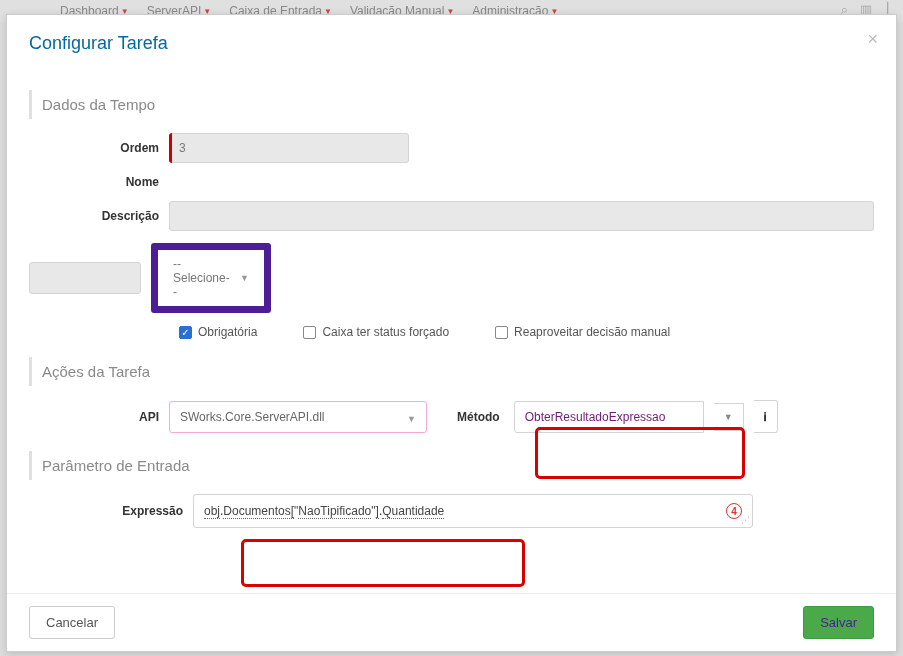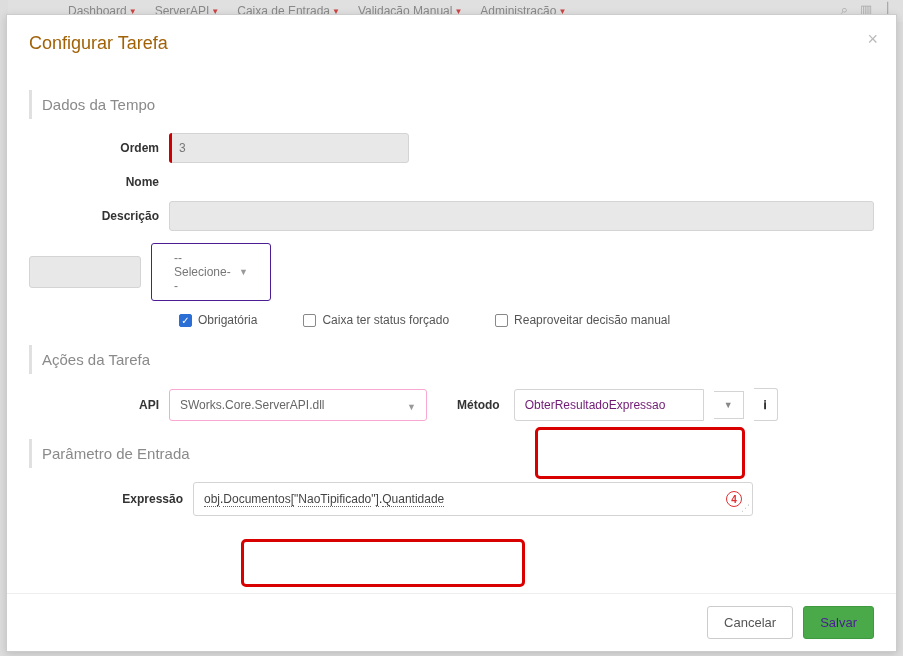--- a/index.html
+++ b/index.html
@@ -1,36 +1,36 @@
 <!DOCTYPE html>
 <html><head>
   <meta charset="utf-8">
   <style>
     *{box-sizing:border-box;margin:0;padding:0}
     body{font-family:Arial,Helvetica,sans-serif;font-size:13px;color:#555;background:#ddd;width:903px;height:656px;overflow:hidden;position:relative}
-    .backdrop-menu{position:absolute;top:0;left:8px;right:0;height:22px;background:#e0e0e0;display:flex;gap:18px;padding-left:60px;align-items:center;color:#888;font-size:12px}
+    .backdrop-menu{position:absolute;top:0;left:0;right:0;height:22px;background:#e0e0e0;display:flex;gap:18px;padding-left:60px;align-items:center;color:#888;font-size:12px}
     .backdrop-menu .mi{display:flex;align-items:center;gap:2px;cursor:pointer}
     .backdrop-menu .mi .tri{font-size:8px;color:#cc4444}
     .backdrop-icons{position:absolute;top:2px;right:12px;display:flex;gap:12px;color:#aaa;font-size:13px}
     .modal{position:absolute;top:14px;left:6px;right:6px;bottom:4px;background:#fff;border:1px solid #ccc;box-shadow:0 2px 8px rgba(0,0,0,.15);display:flex;flex-direction:column}
     .modal-close{position:absolute;top:14px;right:18px;color:#bbb;font-size:18px;font-weight:300;cursor:pointer}
     .modal-header{padding:18px 22px 10px}
-    .modal-title{font-size:18px;color:#a16207;font-weight:400}
+    .modal-title{font-size:18px;color:#0369a1;font-weight:400}
     .modal-body{flex:1;padding:8px 22px;overflow-y:auto}
     .section-title{border-left:3px solid #e0e0e0;padding:6px 10px;color:#8a8a8a;font-size:15px;margin:18px 0 14px}
     .form-row{display:flex;align-items:center;margin-bottom:12px;gap:10px}
     .form-label{width:130px;text-align:right;font-size:12px;color:#333;font-weight:700;flex-shrink:0;line-height:1.2}
     .form-label.multi{white-space:pre-line}
     .req-input{position:relative;flex:0 0 240px}
     .req-input input{width:100%;border:1px solid #d4d4d4;background:#e8e8e8;border-radius:3px;padding:7px 9px;font-size:12px;color:#777}
     .req-input .req-mark{position:absolute;left:0;top:0;bottom:0;width:3px;background:#cc0000;border-radius:3px 0 0 3px}
     .wide-input{flex:1}
     .wide-input input,.wide-input textarea{width:100%;border:1px solid #d4d4d4;background:#e8e8e8;border-radius:3px;padding:7px 9px;font-size:12px;color:#777;resize:none;font-family:inherit}
     .timeout-row .num{width:112px;border:1px solid #d4d4d4;background:#e8e8e8;border-radius:3px;height:32px}
-    .sel{border:1px solid #4c1d95;background:#fff;border-radius:3px;padding:7px 22px;font-size:12px;color:#777;display:flex;align-items:center;justify-content:space-between;min-width:120px}
+    .sel{border:7px solid #4c1d95;background:#fff;border-radius:3px;padding:7px 15px;font-size:12px;color:#777;display:flex;align-items:center;justify-content:space-between;min-width:120px}
     .sel .caret{font-size:9px;color:#999;margin-left:8px}
     .checks{display:flex;align-items:center;gap:46px;margin-left:150px;margin-top:8px;margin-bottom:10px;font-size:12px;color:#555}
     .checks label{display:flex;align-items:center;gap:6px;cursor:pointer}
     .cbox{width:13px;height:13px;border:1px solid #888;border-radius:2px;display:inline-flex;align-items:center;justify-content:center;background:#fff;font-size:10px;color:#fff}
     .cbox.checked{background:#2b6ed6;border-color:#2b6ed6}
     .api-row{display:flex;align-items:center;gap:10px}
     .api-row .form-label{width:130px}
     .api-sel{flex:0 0 258px;border:1px solid #f9a8d4;border-radius:3px;padding:8px 10px;font-size:12px;color:#666;background:#fff;display:flex;justify-content:space-between;align-items:flex-end}
     .api-sel .caret{font-size:9px;color:#999}
     .method-lbl{font-weight:700;font-size:12px;color:#333;margin-left:20px;margin-right:4px}
@@ -39,21 +39,21 @@
     .method-info{border:1px solid #d4d4d4;border-left:none;border-radius:0 3px 3px 0;padding:7px 10px;font-size:12px;color:#000;background:#fff;font-weight:700}
     .expr-container{position:relative;flex:1;max-width:560px}
     .expr-input{width:100%;border:1px solid #d4d4d4;border-radius:3px;padding:8px 10px;font-size:12px;background:#fff;color:#444;display:flex;align-items:center;position:relative;height:34px}
     .expr-input .badge4{position:absolute;right:10px;top:50%;transform:translateY(-50%);width:16px;height:16px;border:1.5px solid #e03030;border-radius:50%;display:flex;align-items:center;justify-content:center;font-size:10px;color:#e03030;font-weight:700}
     .expr-input .resize-grip{position:absolute;right:2px;bottom:2px;font-size:9px;color:#bbb;line-height:1}
     .expr-text .dot{color:#222}
     .expr-text .ul{border-bottom:1px dotted #666}
     .hl{position:absolute;border:3px solid #d90000;border-radius:5px;pointer-events:none}
     .hl.h1{left:528px;top:412px;width:210px;height:52px}
     .hl.h2{left:234px;top:524px;width:284px;height:48px}
-    .modal-footer{border-top:1px solid #eee;padding:12px 22px;display:flex;justify-content:flex-end;gap:10px}
+    .modal-footer{border-top:1px solid #eee;padding:12px 22px;display:flex;justify-content:space-between;gap:10px}
     .btn{padding:8px 16px;border-radius:3px;font-size:13px;cursor:pointer}
     .btn-cancel{background:#fff;border:1px solid #ccc;color:#555}
     .btn-save{background:#4aaa4a;border:1px solid #3f9a3f;color:#4c1d95}
   </style>
 </head>
 <body>
 
 <div class="backdrop-menu">
   <span class="mi">
       <span>Dashboard</span>

